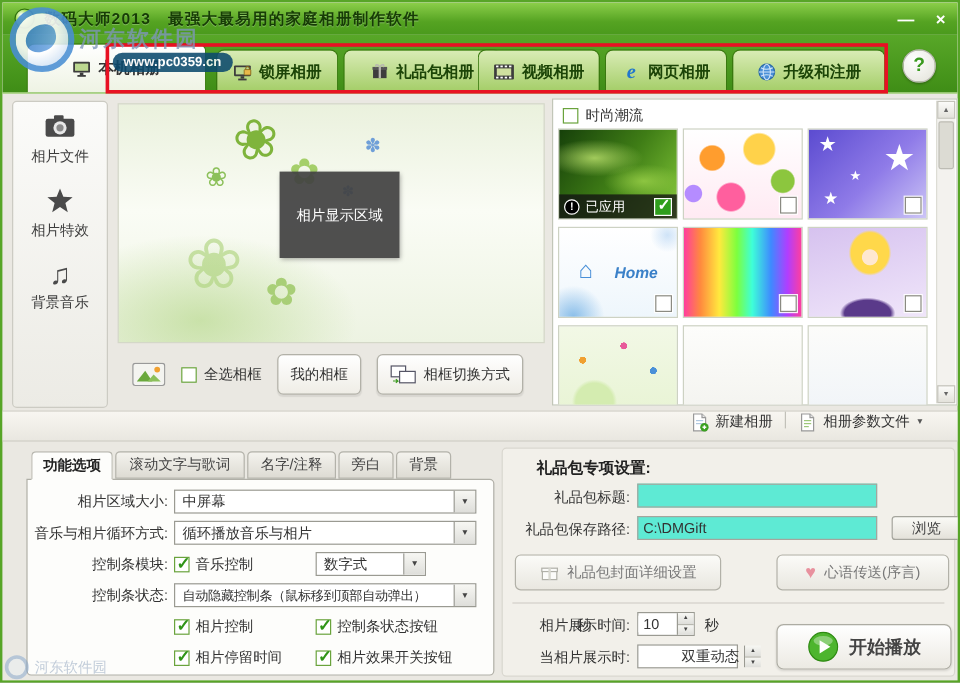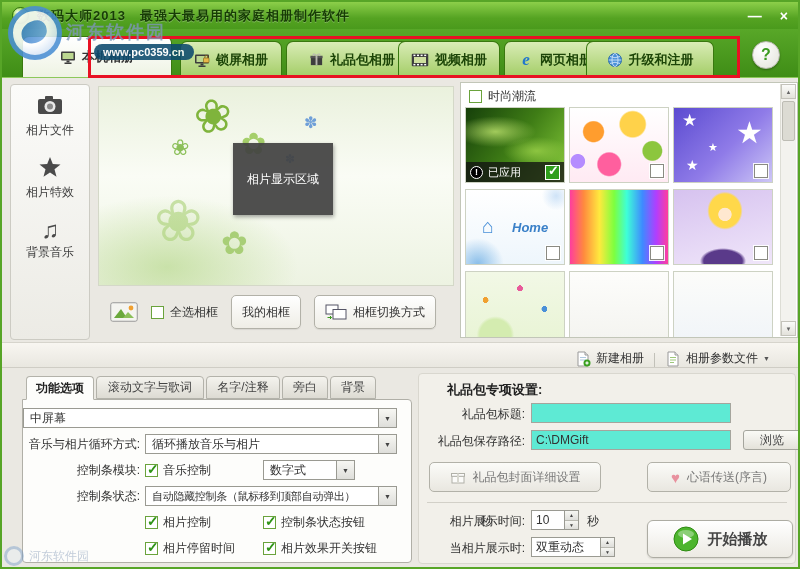--- a/index.html
+++ b/index.html
@@ -124,21 +124,21 @@
   .sb-up,.sb-dn { position:absolute; left:0; right:0; height:15px; background:linear-gradient(#fbfbf9,#e3e2db);
     border:1px solid #c4c3bb; display:flex; align-items:center; justify-content:center; }
   .sb-up { top:0; } .sb-dn { bottom:0; }
   .sb-up::after { content:"▲"; font-size:6px; color:#666; }
   .sb-dn::after { content:"▼"; font-size:6px; color:#666; }
   .sb-thumb { position:absolute; left:1px; right:1px; top:17px; height:40px; background:#dcdbd3;
     border:1px solid #bdbcb4; border-radius:2px; }
   
   .album-bar { position:absolute; left:0; top:340px; right:0; height:26px;
     background:linear-gradient(#f8f6f1,#e9e7e0); border-top:1px solid #d6d4cc; border-bottom:1px solid #cfcdc5;
-    display:flex; align-items:flex-end; justify-content:flex-end; gap:10px; padding-right:28px; }
+    display:flex; align-items:flex-start; justify-content:flex-end; gap:10px; padding-right:28px; }
   .ab-item { display:flex; align-items:center; gap:5px; font-size:12px; color:#333; }
   .ab-sep { width:1px; height:14px; background:#c2c1b9; }
   .ab-caret { font-size:7px; color:#555; }
   
   .stab { position:absolute; top:374px; height:23px; background:linear-gradient(#f4f3ee,#dddbd3);
     border:1px solid #b3b2aa; border-radius:4px 4px 0 0; display:flex; align-items:center;
     justify-content:center; font-size:12px; color:#444; padding:0 9px; z-index:3; }
   .stab.active { background:#fdfdfb; height:24px; border-bottom:1px solid #fdfdfb; color:#222; font-weight:bold; z-index:6; }
   
   .opts-panel { position:absolute; left:20px; top:397px; width:390px; height:164px;
@@ -167,21 +167,21 @@
     border:1px solid #a5a59d; border-radius:3px; display:flex; align-items:center; justify-content:center;
     font-size:12px; color:#444; padding:0 10px; }
   .gbtn { position:absolute; height:30px; background:linear-gradient(#fbfbf8,#e9e7e0);
     border:1px solid #b2b1a8; border-radius:5px; display:flex; align-items:center; justify-content:center;
     gap:7px; font-size:12px; color:#777; }
   .g-hr { position:absolute; left:8px; right:8px; top:128px; border-top:1px solid #d2d0c8; }
   .spin { position:absolute; height:20px; background:#fff; border:1px solid #9a9a92;
     display:flex; align-items:center; }
   .spin-input { flex:1; width:20px; border:none; outline:none; font-size:12px; padding:0 4px;
     font-family:"Liberation Sans",sans-serif; color:#333; }
-  .spin-val { flex:1; font-size:12px; padding:0 4px; white-space:nowrap; }
+  .spin-val { flex:1; font-size:12px; padding:0 4px; white-space:nowrap;margin-left:32px; }
   .spin-btns { width:14px; height:100%; display:flex; flex-direction:column; flex:none; border-left:1px solid #9a9a92; }
   .spin-btns i { flex:1; background:linear-gradient(#f7f7f3,#dededa); display:flex; align-items:center;
     justify-content:center; font-style:normal; }
   .spin-btns i.up::after { content:"▲"; font-size:5px; color:#444; }
   .spin-btns i.dn::after { content:"▼"; font-size:5px; color:#444; }
   .spin-btns i + i { border-top:1px solid #b8b8b0; }
   .play-btn { position:absolute; left:228px; top:146px; width:146px; height:38px;
     background:linear-gradient(#ffffff,#eceae3); border:1px solid #adaca3; border-radius:6px;
     display:flex; align-items:center; justify-content:center; gap:9px;
     font-size:15px; font-weight:bold; color:#444; box-shadow:0 1px 2px rgba(0,0,0,.12); }
@@ -264,21 +264,21 @@
             <rect x="9.6" y="10.9" width="2" height="1.5" fill="#fff"></rect>
             <rect x="13.2" y="10.9" width="2" height="1.5" fill="#fff"></rect>
           </svg>
         </span>
       <span>视频相册</span>
     </div>
     <div class="tab" style="left:502px;width:102px;">
       <span class="ticon e-ico"></span>
       <span>网页相册</span>
     </div>
-    <div class="tab" style="left:584px;width:128px;">
+    <div class="tab" style="left:608px;width:128px;">
       <span class="ticon">
           <svg width="16" height="16" viewBox="0 0 16 16">
             <circle cx="8" cy="8" r="6.5" fill="#4a90d8" stroke="#2a6aa8"></circle>
             <ellipse cx="8" cy="8" rx="3" ry="6.5" fill="none" stroke="#cfe4f8" stroke-width="0.9"></ellipse>
             <line x1="1.5" y1="8" x2="14.5" y2="8" stroke="#cfe4f8" stroke-width="0.9"></line>
             <path d="M3 4.5 Q8 7,13 4.5 M3 11.5 Q8 9,13 11.5" stroke="#cfe4f8" stroke-width="0.9" fill="none"></path>
           </svg>
         </span>
       <span>升级和注册</span>
     </div>
@@ -429,20 +429,21 @@
     </div>
   <div class="stab" style="left:280px;width:46px;">
       <span>旁白</span>
     </div>
   <div class="stab" style="left:328px;width:46px;">
       <span>背景</span>
     </div>
 
   <div class="opts-panel">
     <div class="row">
+      <span class="lbl">相片区域大小:</span>
       <div class="dd dd-flex">
         <span class="dd-val">中屏幕</span>
       </div>
     </div>
     <div class="row">
       <span class="lbl">音乐与相片循环方式:</span>
       <div class="dd dd-flex">
         <span class="dd-val">循环播放音乐与相片</span>
       </div>
     </div>

